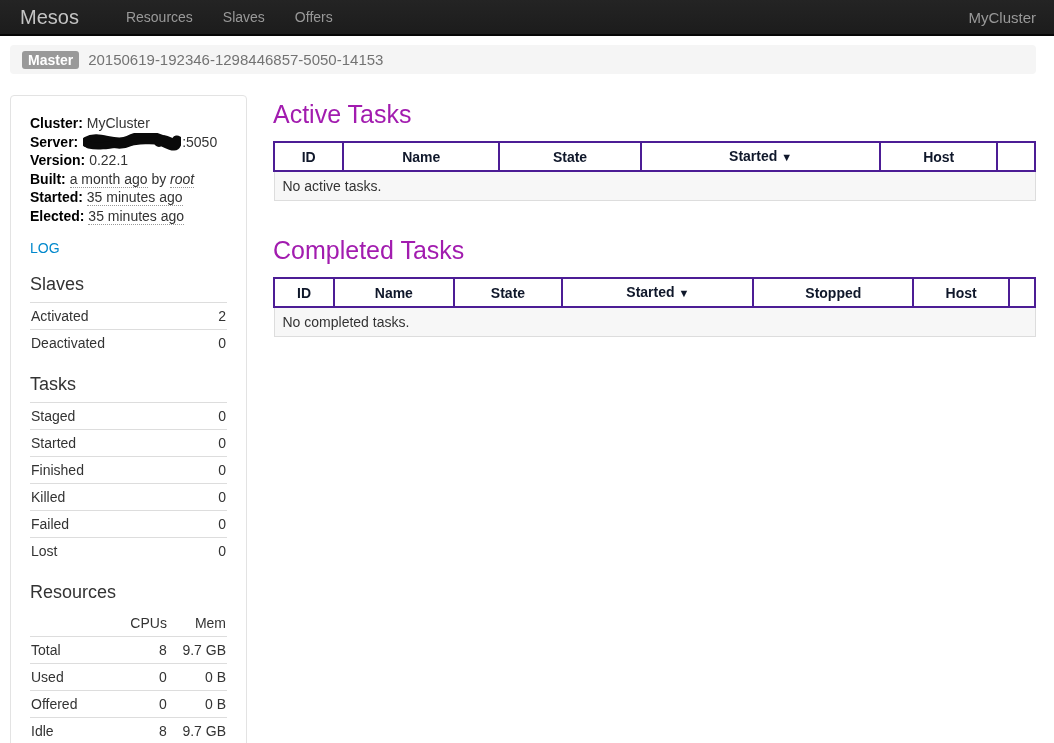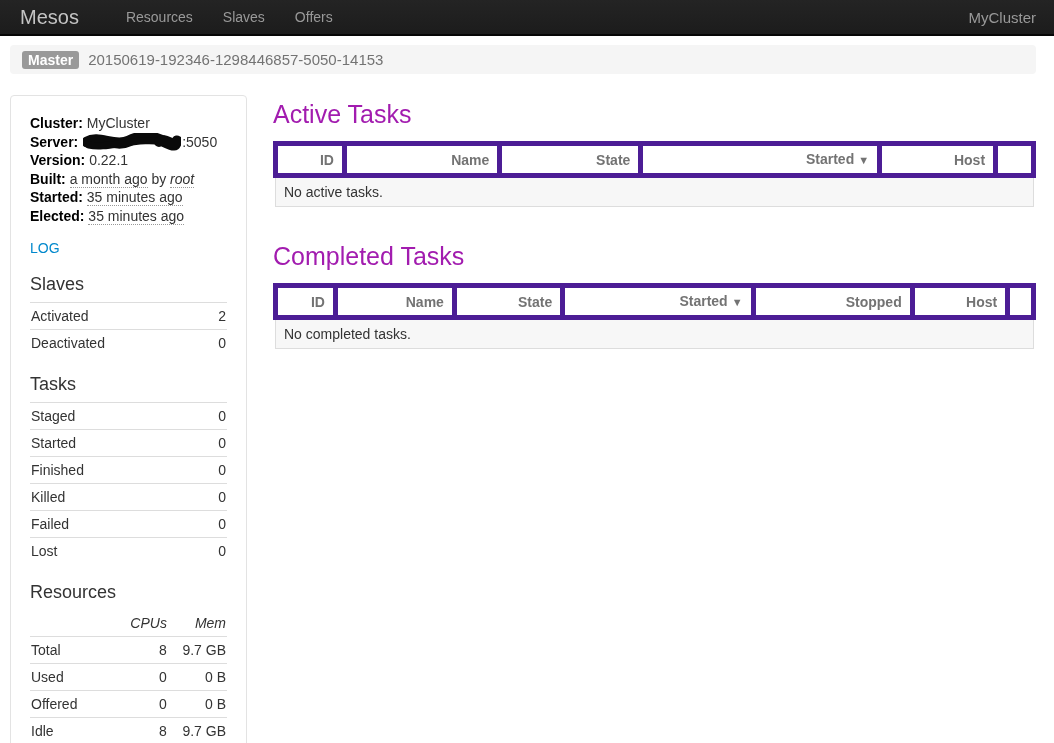--- a/index.html
+++ b/index.html
@@ -72,40 +72,40 @@
 
   .side-h {
     font-size: 18px; font-weight: normal; color: #333;
     margin: 17px 0 7px 0; line-height: 22px;
   }
   .side-table { width: 100%; border-collapse: collapse; }
   .side-table td, .side-table th {
     padding: 4px 1px; line-height: 18px; font-size: 14px;
     border-top: 1px solid #ddd; font-weight: normal; text-align: left;
   }
-  .side-table thead th { border-top: none; font-style: italic; }
+  .side-table thead th { border-top: none; }
   .side-table .val { text-align: right; }
   .res-c1 { width: 40%; } .res-c2 { width: 30%; } .res-c3 { width: 30%; }
 
   
   .main { flex: 1 1 auto; min-width: 0; }
   .main h3 {
     font-size: 25px; font-weight: normal; color: #a21caf;
     margin: 4px 0 12px 0; line-height: 30px;
   }
   .main h3.second { margin-top: 34px; }
 
   .task-table {
     width: 100%; border-collapse: collapse;
     border: 1px solid #ddd;
   }
   .task-table th {
-    border: 5px solid #4c1d95;
-    text-align: right; font-weight: bold; font-size: 14px;
-    padding: 4px 8px; line-height: 18px; color: #737373;
+    border: 2px solid #4c1d95;
+    text-align: center; font-weight: bold; font-size: 14px;
+    padding: 4px 8px; line-height: 18px; color: #0f172a;
     cursor: pointer; background: #fff;
   }
   .task-table td.empty-cell {
     background: #f7f7f7;
     padding: 5px 8px; line-height: 18px;
     border-top: 1px solid #ddd;
   }
   .sort-icon { font-size: 11px; margin-left: 4px; }
 </style>
 </head>

